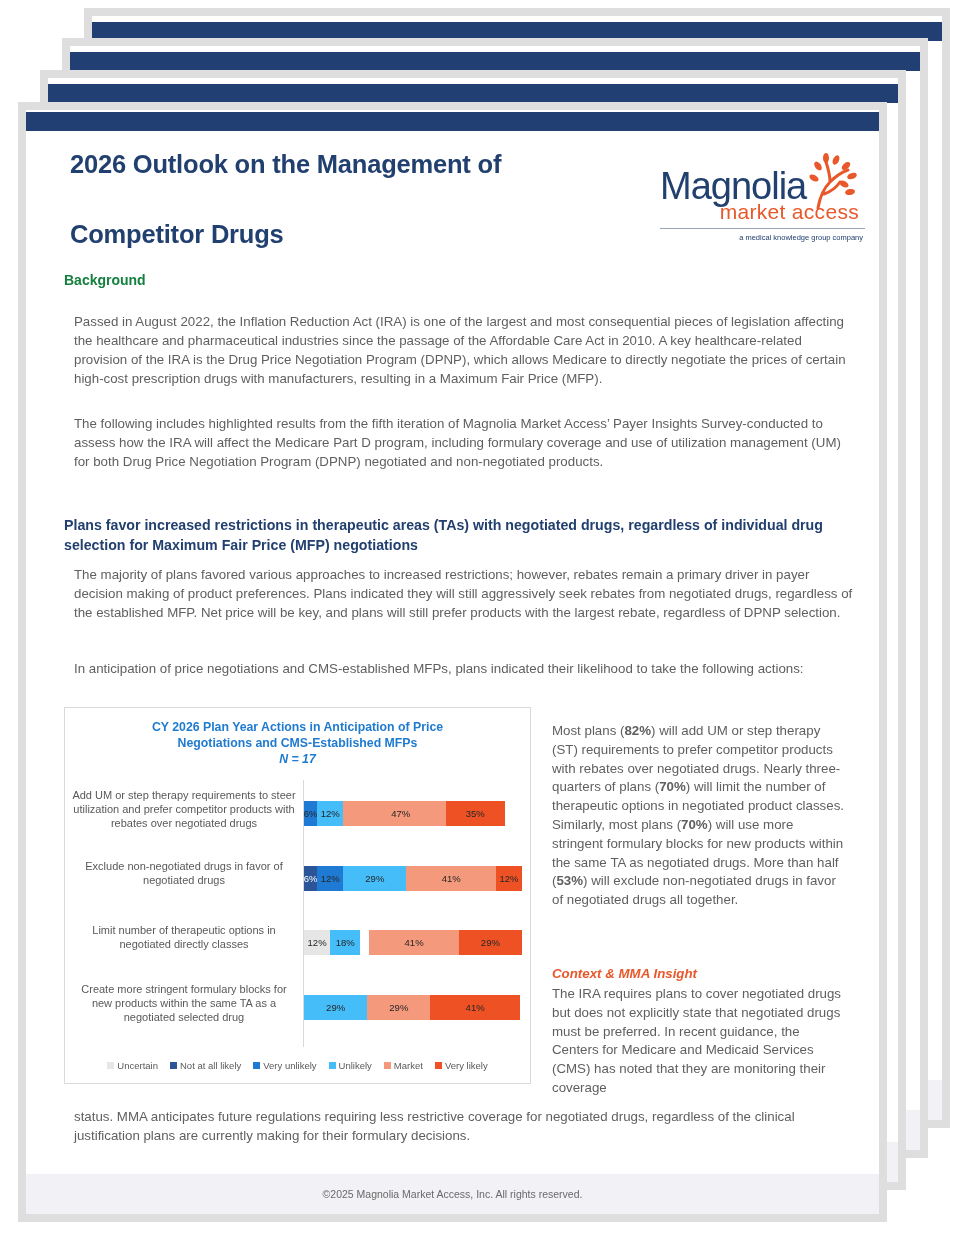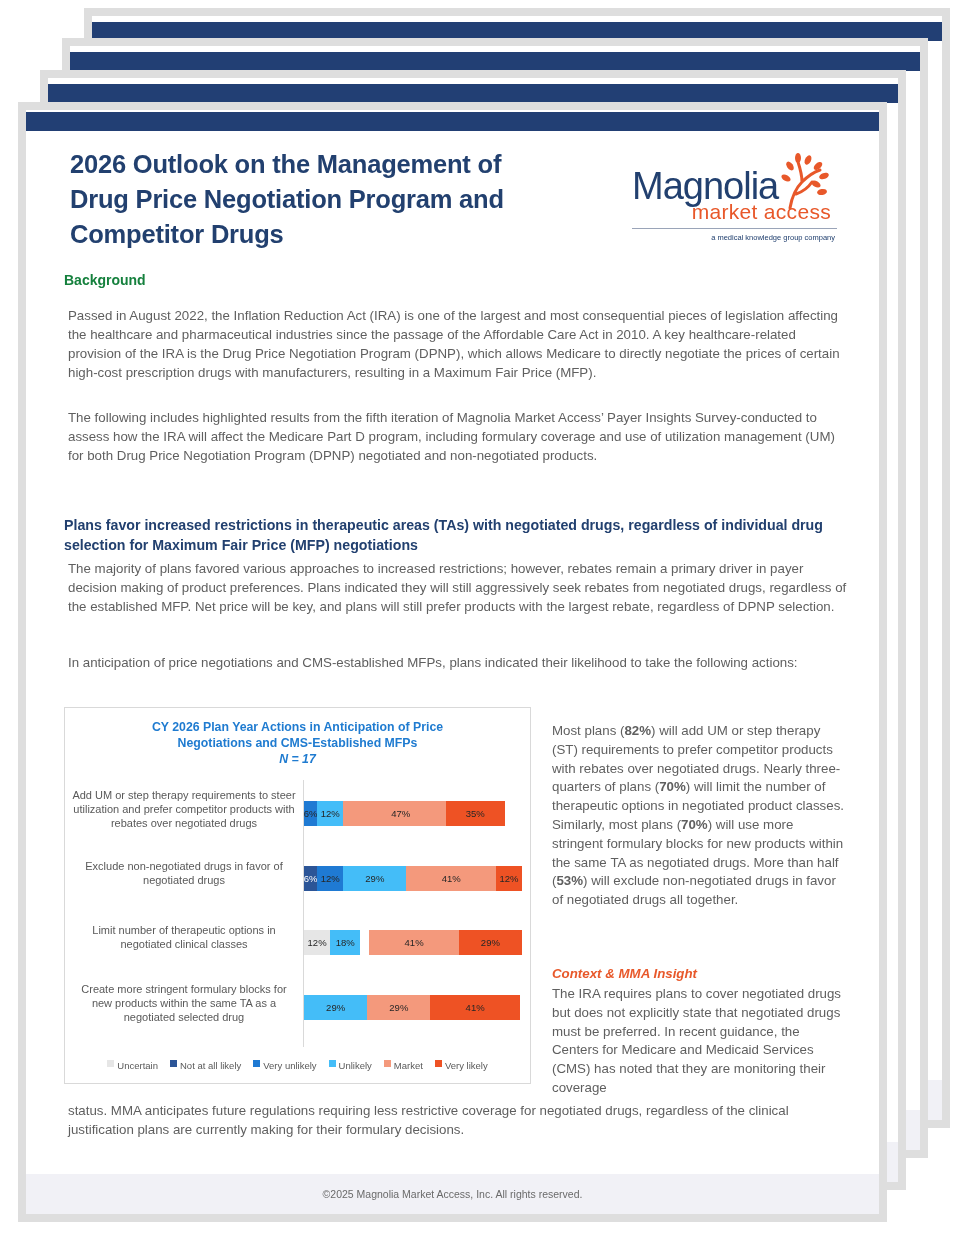--- a/index.html
+++ b/index.html
@@ -8,39 +8,39 @@
   .sheet .bar { position:absolute; left:0; right:0; top:6px; height:19px; background:#223f74; }
   .sheet .foot { position:absolute; left:0; right:0; bottom:0; height:40px; background:#f1f1f6; }
   #s1 { left:84px; top:8px; width:866px; height:1120px; }
   #s2 { left:62px; top:38px; width:866px; height:1120px; }
   #s3 { left:40px; top:70px; width:866px; height:1120px; }
   #s4 { left:18px; top:102px; width:869px; height:1120px; }
   #s4 .bar { left:0; right:0; top:2px; height:19px; margin:0 0; }
   #s4 .foot { height:40px; bottom:0; }
 
   .title { position:absolute; left:70px; top:147px; width:520px; color:#22406f; font-weight:bold; font-size:25.5px; line-height:35px; letter-spacing:-0.2px; margin:0; }
-  .logo { position:absolute; left:632px; top:160px; width:205px; height:85px;text-align:center; }
+  .logo { position:absolute; left:660px; top:160px; width:205px; height:85px;text-align:center; }
   .logo .wordmark { position:absolute; left:0; top:6px; font-size:38px; color:#22406f; letter-spacing:-1px; line-height:40px; }
   .logo .sub { position:absolute; right:6px; top:42px; font-size:21px; color:#e8582a; line-height:20px; letter-spacing:0.3px; }
   .logo .rule { position:absolute; left:0; right:0; top:68px; height:1px; background:#9aa4b8; }
   .logo .tag { position:absolute; right:2px; top:73px; font-size:7.5px; color:#22406f; }
   .logo svg { position:absolute; left:140px; top:-8px; }
 
   .h2 { position:absolute; left:64px; color:#15803d; font-weight:bold; font-size:14px; margin:0; }
-  .para { position:absolute; left:64px; width:780px; color:#5f5f5f; font-size:13.3px; line-height:19px; margin:4px; }
+  .para { position:absolute; left:64px; width:780px; color:#5f5f5f; font-size:13.3px; line-height:19px; margin:10px; }
   .subhead { position:absolute; left:64px; width:790px; color:#22406f; font-weight:bold; font-size:14.2px; line-height:20px; margin:0; }
 
   .chart { position:absolute; left:64px; top:707px; width:467px; height:377px; border:1px solid #d9d9d9; box-sizing:border-box; background:#fff; }
   .chart-title { position:absolute; left:0; right:0; top:11px; text-align:center; color:#1f7bd0; font-weight:bold; font-size:12.3px; line-height:16px; }
   .chart-title .n { font-style:italic; }
   .axis { position:absolute; left:238px; top:72px; width:1px; height:267px; background:#d9d9d9; }
   .cat { position:absolute; left:6px; width:226px; text-align:center; color:#595959; font-size:11px; line-height:14px; }
   .seg { position:absolute; height:25px; display:flex; align-items:center; justify-content:center; font-size:9.5px; color:#262626; overflow:hidden; white-space:nowrap; }
   .legend { position:absolute; left:0; right:0; top:352px; display:flex; justify-content:center; gap:12px; font-size:9.5px; color:#595959; }
-  .legend .item { display:flex; align-items:flex-start; gap:3px; }
+  .legend .item { display:flex; align-items:center; gap:3px; }
   .legend .sw { width:7px; height:7px; display:inline-block; }
 
   .side { position:absolute; left:552px; width:295px; color:#5f5f5f; font-size:13.3px; line-height:18.8px; margin:0; }
   .side b { color:#5f5f5f;margin-top:31px; }
   .insight-title { position:absolute; left:552px; top:966px; color:#e8582a; font-weight:bold; font-style:italic; font-size:13.3px; margin:0; }
   .copyright { position:absolute; left:18px; width:869px; top:1188px; text-align:center; color:#6a6a6a; font-size:10.5px; }
 </style>
 </head>
 <body>
 
@@ -56,21 +56,21 @@
     <div class="bar"></div>
     <div class="foot"></div>
   </div>
 <div class="sheet" id="s4">
     <div class="bar"></div>
     <div class="foot"></div>
   </div>
 
 <h1 class="title">
   <span>2026 Outlook on the Management of</span><br>
-  <span>Drug Price Negotiation Program and</span><br>
+  <br>
   <span>Competitor Drugs</span>
 </h1>
 
 <div class="logo">
   <span class="wordmark">Magnolia</span>
   <svg width="64" height="60" viewBox="0 0 64 60">
     <path d="M18 56 C20 44 24 36 30 30 M24 42 C30 40 36 36 40 30 M30 30 C30 22 28 16 26 10 M30 30 C36 24 42 20 48 18" stroke="#e8582a" stroke-width="3" fill="none" stroke-linecap="round"></path>
     <ellipse cx="26" cy="6" rx="3" ry="5" fill="#e8582a"></ellipse>
     <ellipse cx="36" cy="8" rx="3" ry="5" fill="#e8582a" transform="rotate(25 36 8)"></ellipse>
     <ellipse cx="18" cy="14" rx="3" ry="5" fill="#e8582a" transform="rotate(-35 18 14)"></ellipse>
@@ -149,21 +149,21 @@
     </div>
     <div class="seg" style="left: 278.24px; width: 63.22px; top: 158px; background: rgb(68, 189, 248);">
       <span>29%</span>
     </div>
     <div class="seg" style="left: 341.46px; width: 89.38px; top: 158px; background: rgb(244, 153, 124);">
       <span>41%</span>
     </div>
     <div class="seg" style="left: 430.84px; width: 26.16px; top: 158px; background: rgb(238, 82, 36);">
       <span>12%</span>
     </div>
-    <div class="cat" style="top: 215px;">Limit number of therapeutic options in negotiated clinical classes</div>
+    <div class="cat" style="top: 215px;">Limit number of therapeutic options in negotiated directly classes</div>
     <div class="seg" style="left: 239px; width: 26.16px; top: 222px; background: rgb(230, 230, 230);">
       <span>12%</span>
     </div>
     <div class="seg" style="left: 265.16px; width: 30px; top: 222px; background: rgb(68, 189, 248);">
       <span>18%</span>
     </div>
     <div class="seg" style="left: 304.4px; width: 89.38px; top: 222px; background: rgb(244, 153, 124);">
       <span>41%</span>
     </div>
     <div class="seg" style="left: 393.78px; width: 63.22px; top: 222px; background: rgb(238, 82, 36);">

